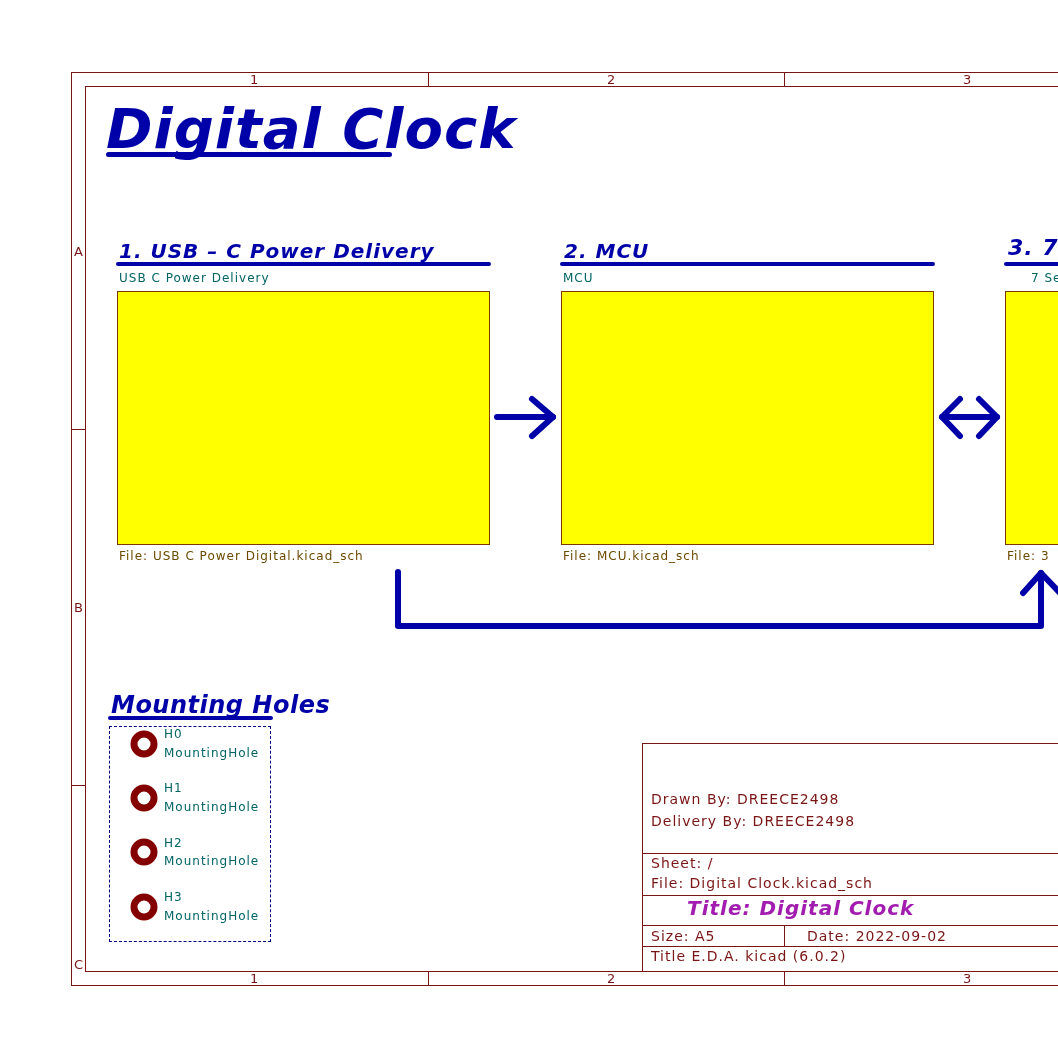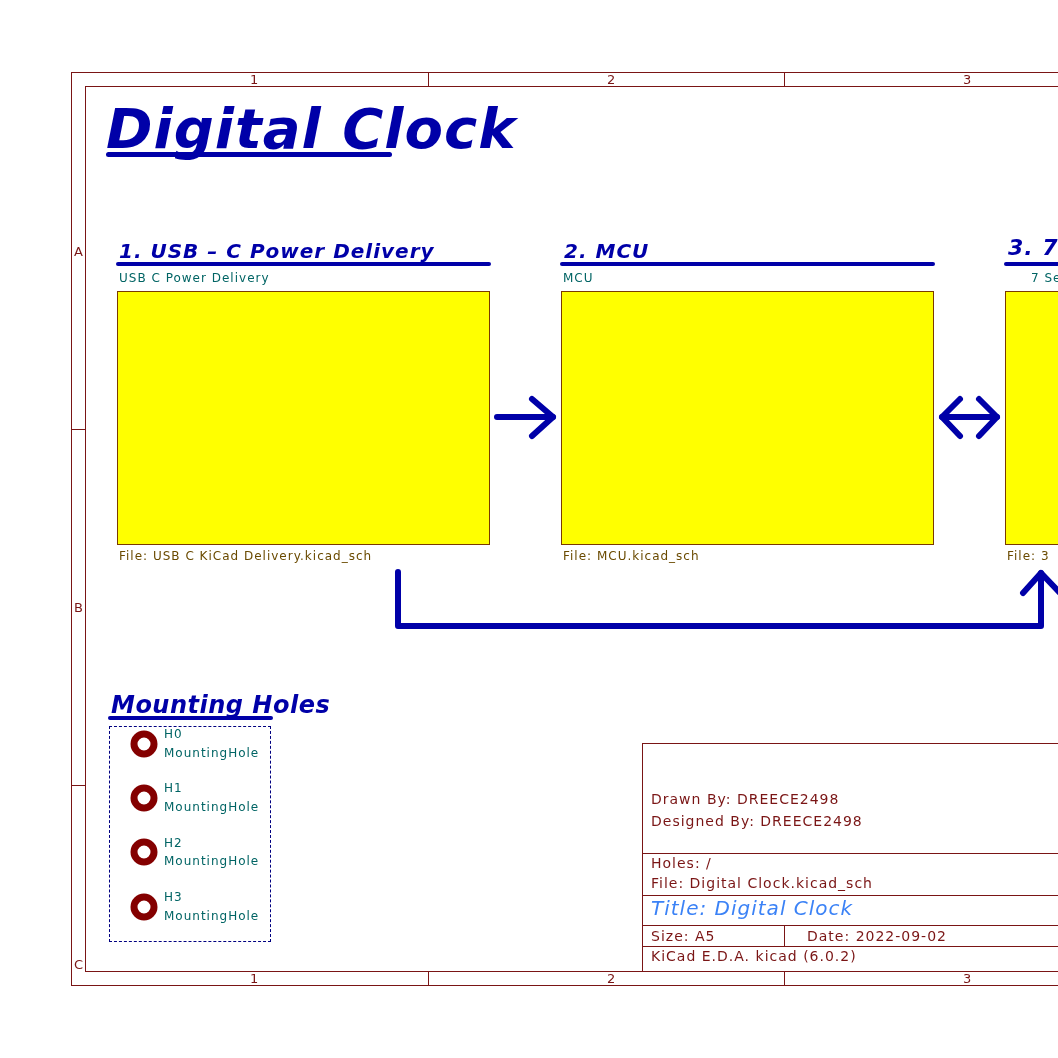--- a/index.html
+++ b/index.html
@@ -7,21 +7,21 @@
   .abs { position:absolute; }
   .frame-line { position:absolute; background:#7a1515; }
   .zone-label { position:absolute; color:#7a1515; font-size:13px; line-height:13px; font-family:"DejaVu Sans", sans-serif; }
   .title-big { position:absolute; color:#0000a8; font-weight:bold; font-style:italic; font-family:"DejaVu Sans", sans-serif; white-space:nowrap; letter-spacing:1px; }
   .underline { position:absolute; background:#0000a8; border-radius:3px; }
   .sheet-name { position:absolute; color:#006464; font-size:12px; letter-spacing:1px; white-space:nowrap; }
   .sheet-box { position:absolute; background:#ffff00; border:1px solid #7a3a00; box-sizing:border-box; }
   .sheet-file { position:absolute; color:#6a4a00; font-size:12px; letter-spacing:1px; white-space:nowrap; }
   .mh-ref { position:absolute; color:#006464; font-size:12px; letter-spacing:1px; white-space:nowrap; }
   .tb-text { position:absolute; color:#7a1515; font-size:14px; letter-spacing:1px; white-space:nowrap; }
-  .tb-title { position:absolute; color:#3b82f6; font-size:20px; font-weight:normal; font-style:italic; letter-spacing:1px; white-space:nowrap; }
+  .tb-title { position:absolute; color:#a21caf; font-size:20px; font-weight:bold; font-style:italic; letter-spacing:1px; white-space:nowrap;margin-left:36px; }
 </style>
 </head>
 <body>
 
 <div>
 
   <div class="frame-line" style="left:71px;top:72px;width:990px;height:1px;"></div>
   <div class="frame-line" style="left:71px;top:985px;width:990px;height:1px;"></div>
   <div class="frame-line" style="left:71px;top:72px;width:1px;height:914px;"></div>
 
@@ -50,21 +50,21 @@
   <span class="zone-label" style="left:74px;top:958px;">C</span>
 </div>
 
 <div class="title-big" style="left:106px;top:104px;font-size:56px;line-height:50px;">Digital Clock</div>
 <div class="underline" style="left:106px;top:152px;width:286px;height:5px;"></div>
 
 <div class="title-big" style="left:119px;top:238px;font-size:20px;line-height:26px;">1. USB – C Power Delivery</div>
 <div class="underline" style="left:116px;top:262px;width:375px;height:4px;"></div>
 <div class="sheet-name" style="left:119px;top:271px;">USB C Power Delivery</div>
 <div class="sheet-box" style="left:117px;top:291px;width:373px;height:254px;"></div>
-<div class="sheet-file" style="left:119px;top:549px;">File: USB C KiCad Delivery.kicad_sch</div>
+<div class="sheet-file" style="left:119px;top:549px;">File: USB C Power Digital.kicad_sch</div>
 
 <div class="title-big" style="left:564px;top:238px;font-size:20px;line-height:26px;">2. MCU</div>
 <div class="underline" style="left:560px;top:262px;width:375px;height:4px;"></div>
 <div class="sheet-name" style="left:563px;top:271px;">MCU</div>
 <div class="sheet-box" style="left:561px;top:291px;width:373px;height:254px;"></div>
 <div class="sheet-file" style="left:563px;top:549px;">File: MCU.kicad_sch</div>
 
 <div class="title-big" style="left:1008px;top:234px;font-size:22px;line-height:28px;">3. 7</div>
 <div class="underline" style="left:1004px;top:262px;width:60px;height:4px;"></div>
 <div class="sheet-name" style="left:1031px;top:271px;">7 Segm</div>
@@ -128,20 +128,20 @@
 <div>
   <div class="frame-line" style="left:642px;top:743px;width:420px;height:1px;"></div>
   <div class="frame-line" style="left:642px;top:743px;width:1px;height:229px;"></div>
   <div class="frame-line" style="left:642px;top:853px;width:420px;height:1px;"></div>
   <div class="frame-line" style="left:642px;top:895px;width:420px;height:1px;"></div>
   <div class="frame-line" style="left:642px;top:925px;width:420px;height:1px;"></div>
   <div class="frame-line" style="left:642px;top:946px;width:420px;height:1px;"></div>
   <div class="frame-line" style="left:784px;top:925px;width:1px;height:21px;"></div>
 
   <div class="tb-text" style="left:651px;top:791px;">Drawn By: DREECE2498</div>
-  <div class="tb-text" style="left:651px;top:813px;">Designed By: DREECE2498</div>
-  <div class="tb-text" style="left:651px;top:855px;">Holes: /</div>
+  <div class="tb-text" style="left:651px;top:813px;">Delivery By: DREECE2498</div>
+  <div class="tb-text" style="left:651px;top:855px;">Sheet: /</div>
   <div class="tb-text" style="left:651px;top:875px;">File: Digital Clock.kicad_sch</div>
   <div class="tb-title" style="left:651px;top:896px;">Title: Digital Clock</div>
   <div class="tb-text" style="left:651px;top:928px;">Size: A5</div>
   <div class="tb-text" style="left:807px;top:928px;">Date: 2022-09-02</div>
-  <div class="tb-text" style="left:651px;top:948px;">KiCad E.D.A.  kicad (6.0.2)</div>
+  <div class="tb-text" style="left:651px;top:948px;">Title E.D.A.  kicad (6.0.2)</div>
 </div>
 
 </body></html>

